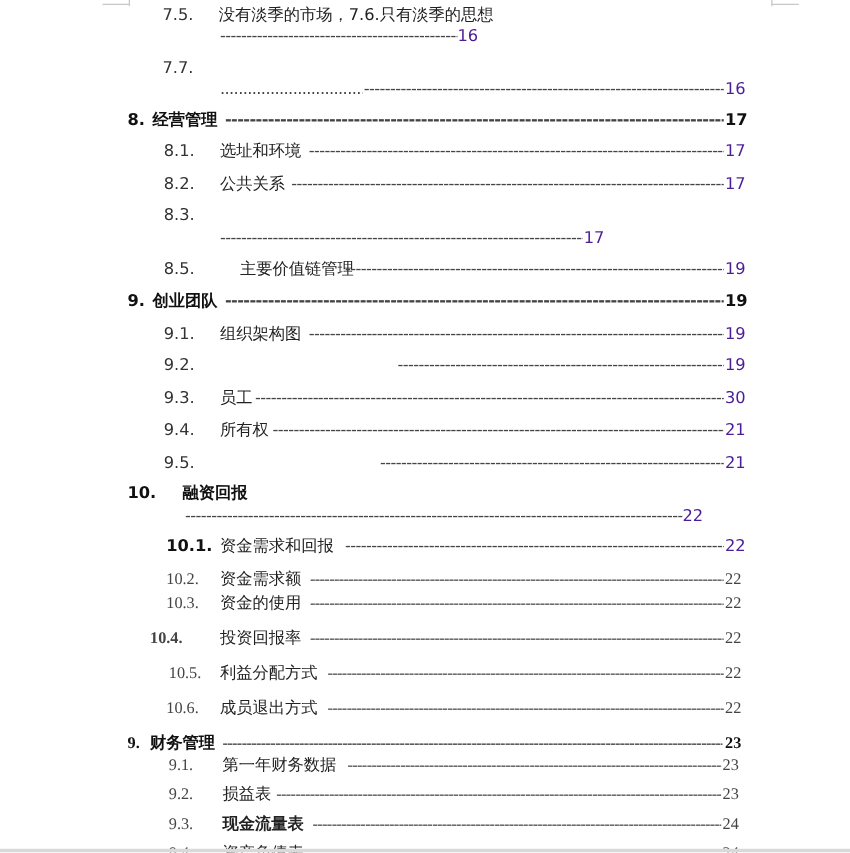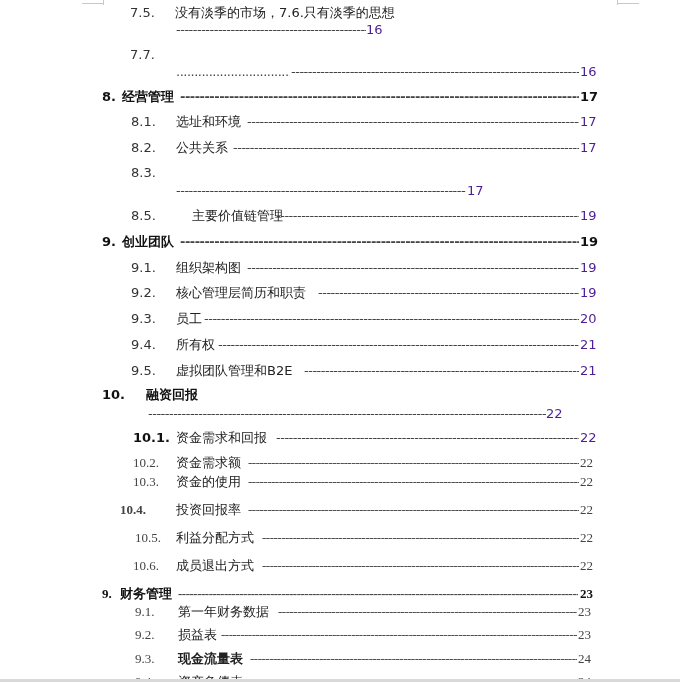--- a/index.html
+++ b/index.html
@@ -89,42 +89,40 @@
 
 <div class="row" style="left:0;top:258px;width:680px;">
   <span class="num" style="left:131px;">9.1.</span>
   <span class="title" style="left:176px;">组织架构图</span>
   <span class="leader" style="left:247px;width:332px;"></span>
   <span class="pg" style="left:580px;">19</span>
 </div>
 
 <div class="row" style="left:0;top:283px;width:680px;">
   <span class="num" style="left:131px;">9.2.</span>
-  <span class="title" style="left:176px;">核心管理层简历和职责</span>
   <span class="leader" style="left:318px;width:261px;"></span>
   <span class="pg" style="left:580px;">19</span>
 </div>
 
 <div class="row" style="left:0;top:309px;width:680px;">
   <span class="num" style="left:131px;">9.3.</span>
   <span class="title" style="left:176px;">员工</span>
   <span class="leader" style="left:204px;width:375px;"></span>
-  <span class="pg" style="left:580px;">20</span>
+  <span class="pg" style="left:580px;">30</span>
 </div>
 
 <div class="row" style="left:0;top:335px;width:680px;">
   <span class="num" style="left:131px;">9.4.</span>
   <span class="title" style="left:176px;">所有权</span>
   <span class="leader" style="left:218px;width:361px;"></span>
   <span class="pg" style="left:580px;">21</span>
 </div>
 
 <div class="row" style="left:0;top:361px;width:680px;">
   <span class="num" style="left:131px;">9.5.</span>
-  <span class="title" style="left:176px;">虚拟团队管理和B2E</span>
   <span class="leader" style="left:304px;width:275px;"></span>
   <span class="pg" style="left:580px;">21</span>
 </div>
 
 <div class="row b" style="left:0;top:385px;width:680px;">
   <span class="num b" style="left:102px;">10.</span>
   <span class="title" style="left:146px;">融资回报</span>
 </div>
 <div class="row" style="left:0;top:404px;width:680px;">
   <span class="leader" style="left:148px;width:398px;"></span>

